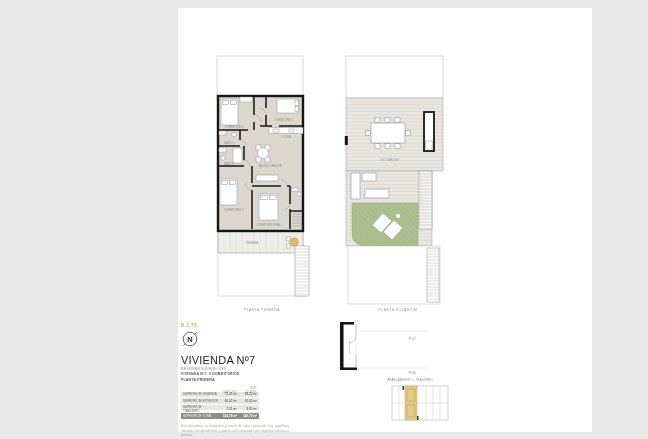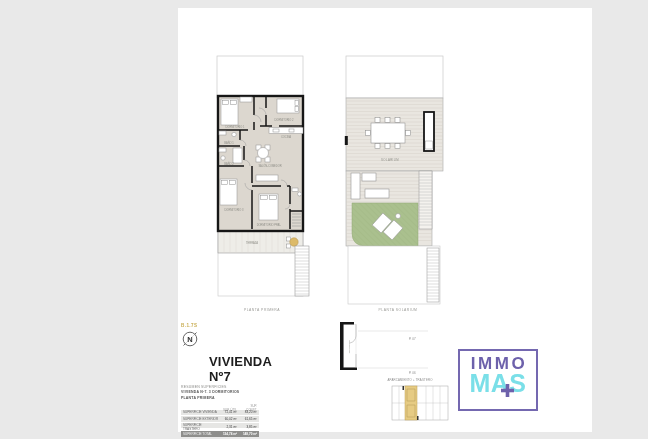--- a/index.html
+++ b/index.html
@@ -5,21 +5,21 @@
   html,body{margin:0;padding:0;}
   .canvas{position:relative;width:648px;height:439px;background:#e9e9e9;overflow:hidden;
           font-family:"Liberation Sans",sans-serif;}
   .sheet{position:absolute;left:178px;top:8px;width:414px;height:424px;background:#ffffff;}
   .abs{position:absolute;}
   .plan-caption{position:absolute;font-size:3.4px;color:#9a9a96;letter-spacing:.5px;
                 text-align:center;text-transform:uppercase;}
   svg text{font-family:"Liberation Sans",sans-serif;}
   .tb{position:absolute;left:3px;top:315px;width:112px;color:#333;}
   .tb-ref{font-size:4.6px;font-weight:bold;color:#c9ae55;letter-spacing:.4px;}
-  .tb-title{font-size:13px;font-weight:bold;color:#1d1d1d;margin-top:2px;letter-spacing:.2px;margin-left:28px;}
+  .tb-title{font-size:11px;font-weight:normal;color:#1d1d1d;margin-top:2px;letter-spacing:.2px;}
   .tb-sub{font-size:3.5px;color:#8d8d8a;margin-top:1.2px;letter-spacing:.2px;}
   .tb-sub.strong{color:#555;font-weight:bold;}
   .areas{margin-top:4px;width:78px;}
   .arow{display:grid;grid-template-columns:38px 20px 20px;align-items:center;height:5.6px;
         background:#e6e6e4;margin-bottom:1px;font-size:3.1px;color:#666;}
   .arow .num{text-align:right;padding-right:2px;color:#3c3c3c;}
   .ahead{display:grid;grid-template-columns:38px 20px 20px;font-size:3px;color:#9a9a9a;
          height:5px;align-items:end;margin-bottom:1px;}
   .ahead .num{text-align:right;padding-right:2px;}
   .arow.total{background:#8e8e8c;color:#f2f2f2;margin-top:2.5px;height:6.4px;}
@@ -287,23 +287,15 @@
           <span class="num">148,70 m²</span>
         </div>
       </div>
 
       <div class="disc">
         <p>Este documento es orientativo y carece de valor contractual. Las superficies indicadas son aproximadas y podrán sufrir variaciones por exigencias técnicas o jurídicas.</p>
         <p>Mobiliario y vegetación meramente decorativos. Información conforme al R.D. 515/1989 en nuestras oficinas.</p>
       </div>
     </div>
 
-    <div class="logo">
-      <span class="logo-w1">IMMO</span>
-      <span class="logo-w2">MAS</span>
-      <svg class="logo-plus" viewBox="0 0 13 13">
-        <rect x="4.7" y="0" width="3.6" height="13" fill="#6d61ab"></rect>
-        <rect x="0" y="4.7" width="13" height="3.6" fill="#6d61ab"></rect>
-      </svg>
-    </div>
 
   </div>
 </div>
 
 </body></html>

